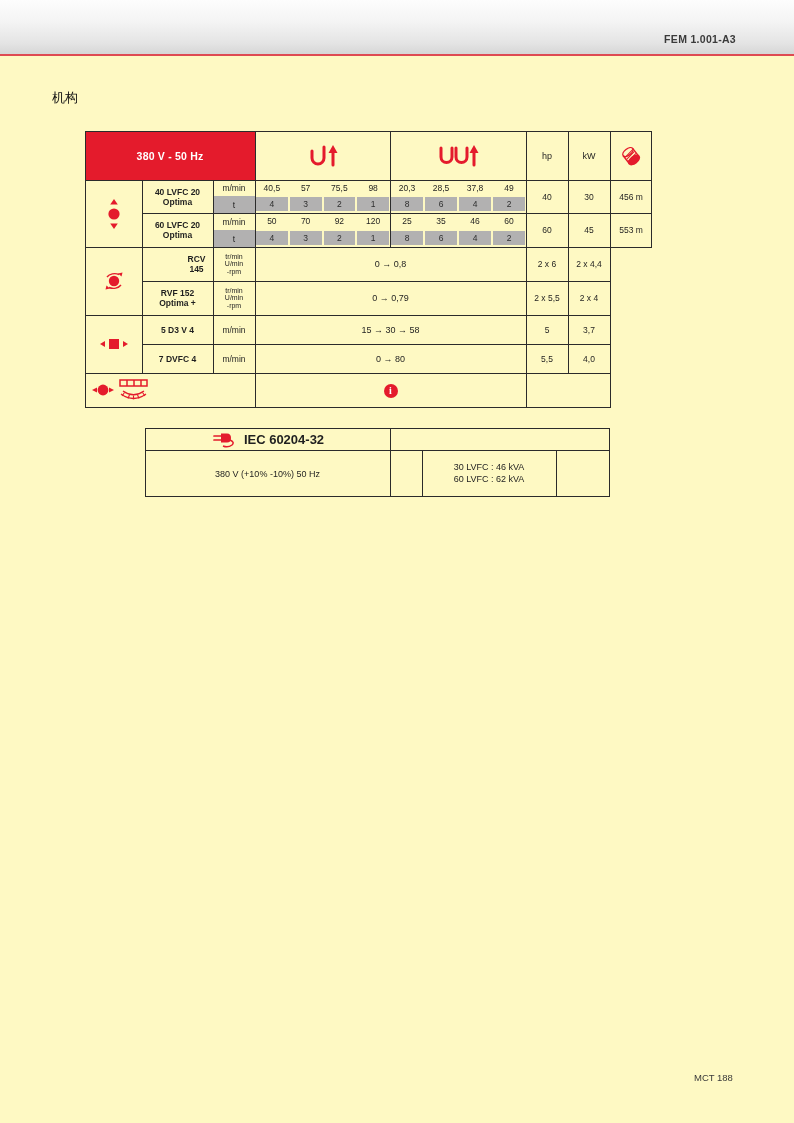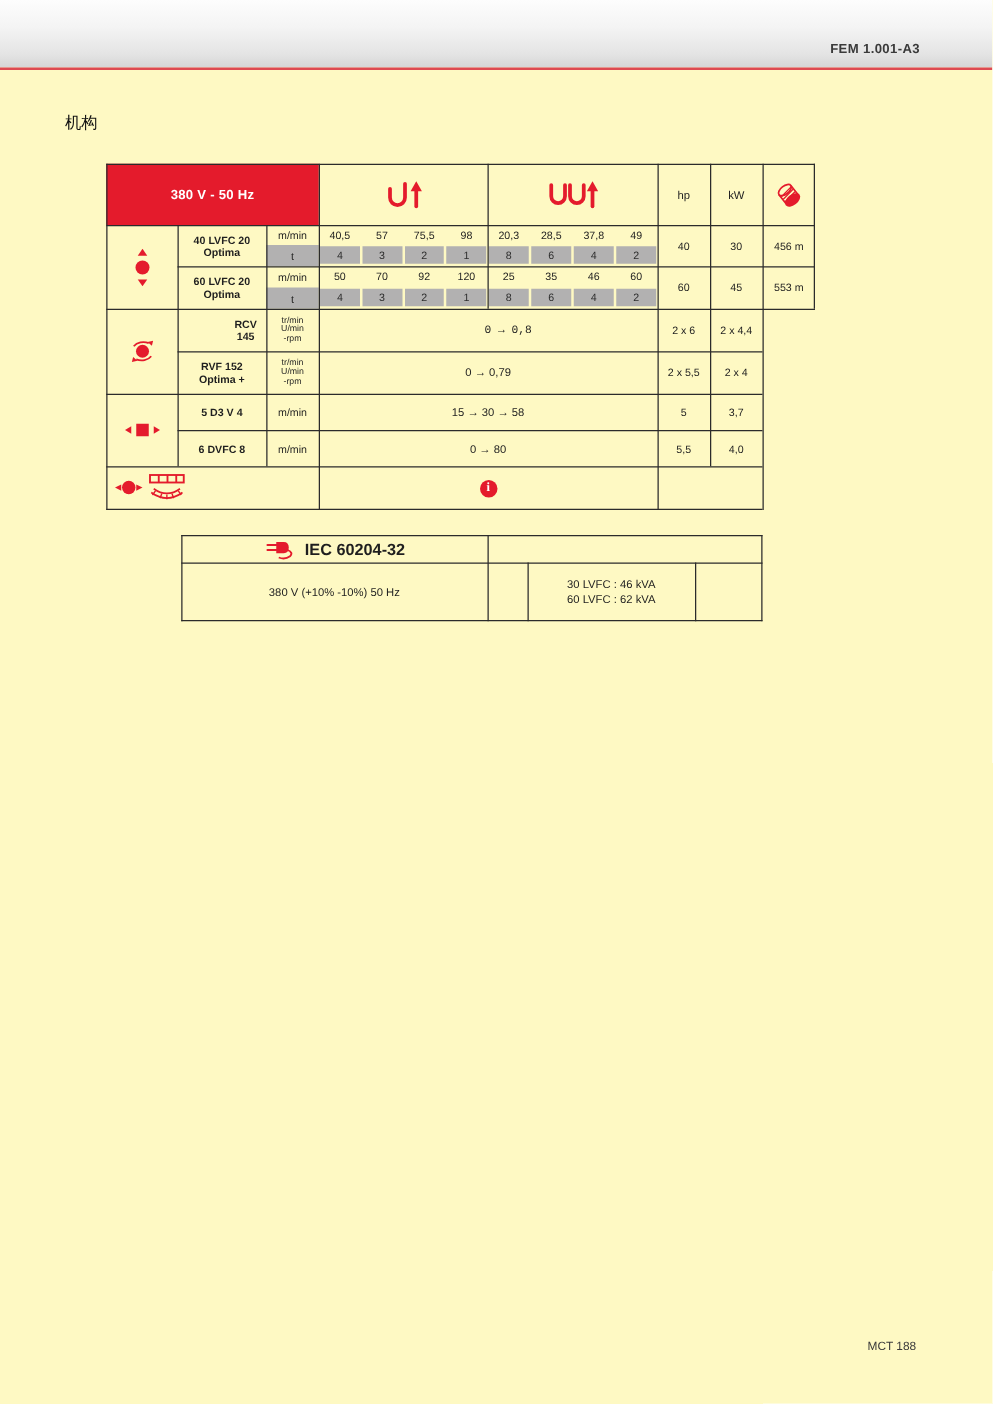--- a/index.html
+++ b/index.html
@@ -169,21 +169,21 @@
     </div>
 
     <div class="c model" style="left:57px;top:116px;width:71px;height:34px;padding-left:38px;">
       <span>RCV 145</span>
     </div>
     <div class="c unit3" style="left:128px;top:116px;width:42px;height:34px;">
       <span>tr/min</span>
       <span>U/min</span>
       <span>-rpm</span>
     </div>
-    <div class="c range" style="left:186px;top:116px;width:271px;height:34px;font-family:Liberation Mono, monospace;">0 → 0,8</div>
+    <div class="c range" style="left:170px;top:116px;width:271px;height:34px;">0 → 0,8</div>
     <div class="c" style="left:441px;top:116px;width:42px;height:34px;">2 x 6</div>
     <div class="c" style="left:483px;top:116px;width:42px;height:34px;">2 x 4,4</div>
 
     <div class="c model" style="left:57px;top:150px;width:71px;height:34px;">
       <span>RVF 152</span>
       <span>Optima +</span>
     </div>
     <div class="c unit3" style="left:128px;top:150px;width:42px;height:34px;">
       <span>tr/min</span>
       <span>U/min</span>
@@ -200,21 +200,21 @@
         <path d="M28 6 L23 3 V9 Z" fill="#E41B2C"></path>
       </svg>
     </div>
 
     <div class="c model" style="left:57px;top:184px;width:71px;height:29px;">5 D3 V 4</div>
     <div class="c" style="left:128px;top:184px;width:42px;height:29px;">m/min</div>
     <div class="c range" style="left:170px;top:184px;width:271px;height:29px;">15 → 30 → 58</div>
     <div class="c" style="left:441px;top:184px;width:42px;height:29px;">5</div>
     <div class="c" style="left:483px;top:184px;width:42px;height:29px;">3,7</div>
 
-    <div class="c model" style="left:57px;top:213px;width:71px;height:29px;">6 DVFC 8</div>
+    <div class="c model" style="left:57px;top:213px;width:71px;height:29px;">7 DVFC 4</div>
     <div class="c" style="left:128px;top:213px;width:42px;height:29px;">m/min</div>
     <div class="c range" style="left:170px;top:213px;width:271px;height:29px;">0 → 80</div>
     <div class="c" style="left:441px;top:213px;width:42px;height:29px;">5,5</div>
     <div class="c" style="left:483px;top:213px;width:42px;height:29px;">4,0</div>
 
     <div class="c" style="left:0;top:242px;width:170px;height:35px;justify-content:flex-start;padding-left:6px;">
       <svg width="62" height="28" viewBox="0 0 62 28">
         <path d="M1 13 L6 10.5 V15.5 Z" fill="#E41B2C"></path>
         <circle cx="12" cy="13" r="5.4" fill="#E41B2C"></circle>
         <path d="M23 13 L18 10.5 V15.5 Z" fill="#E41B2C"></path>

